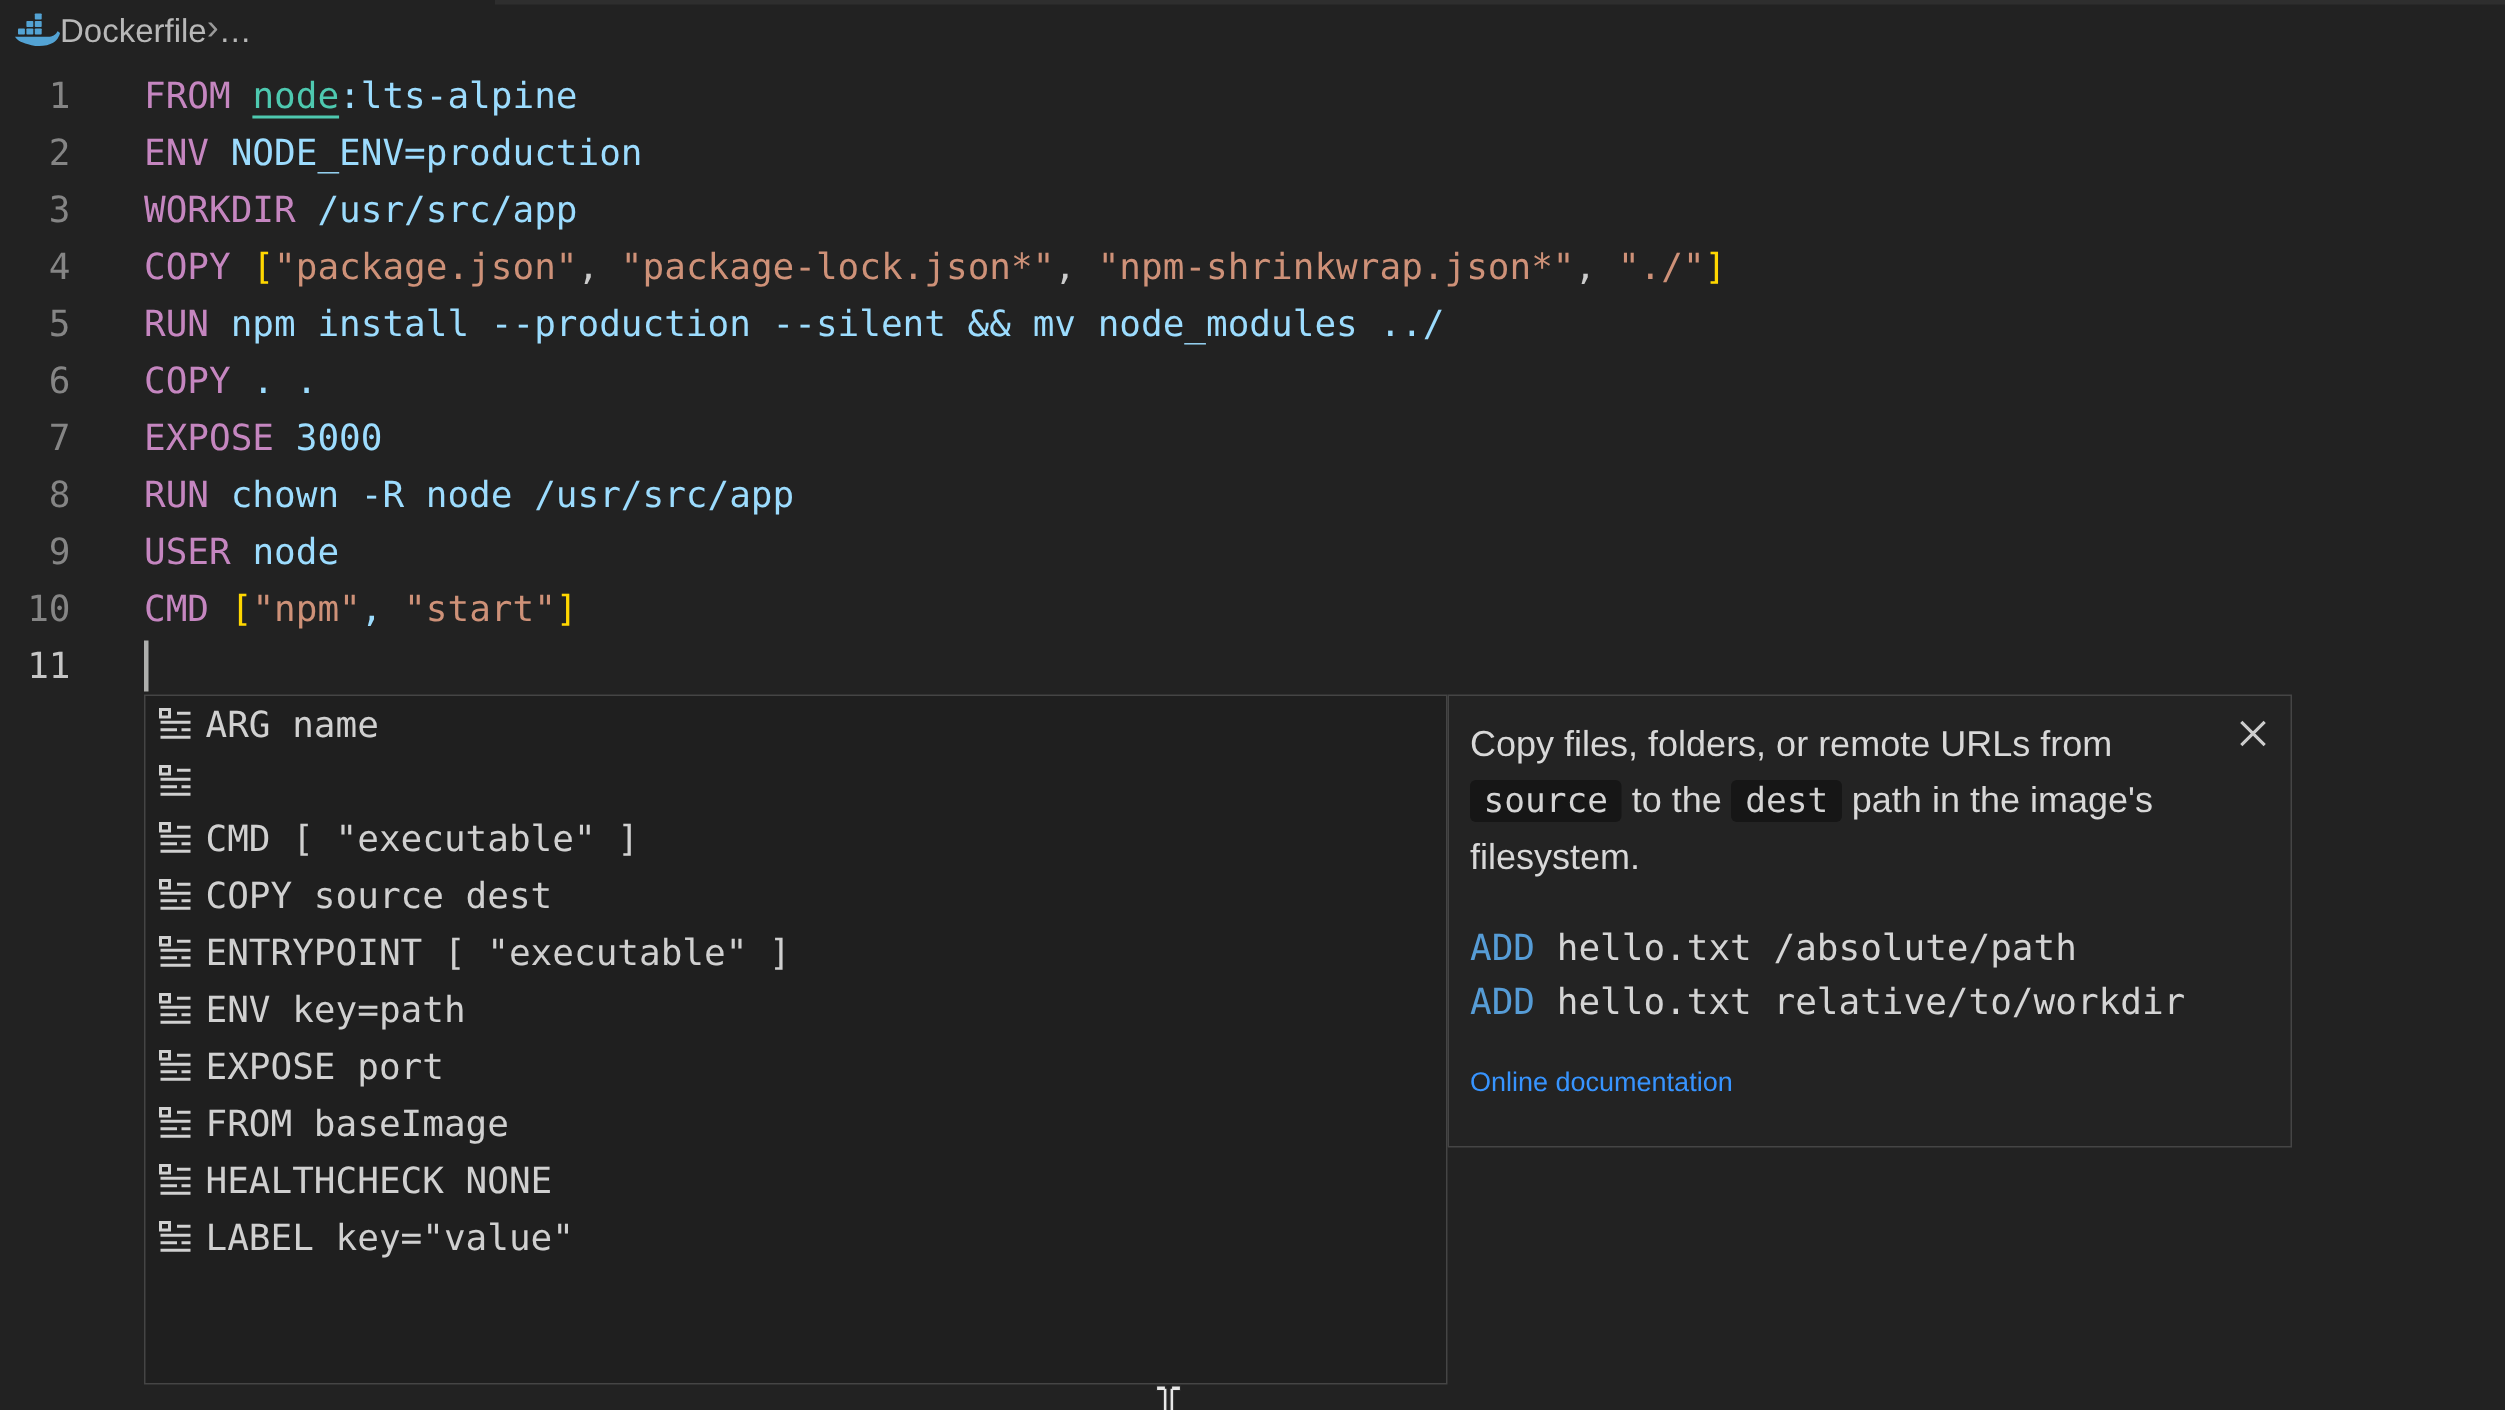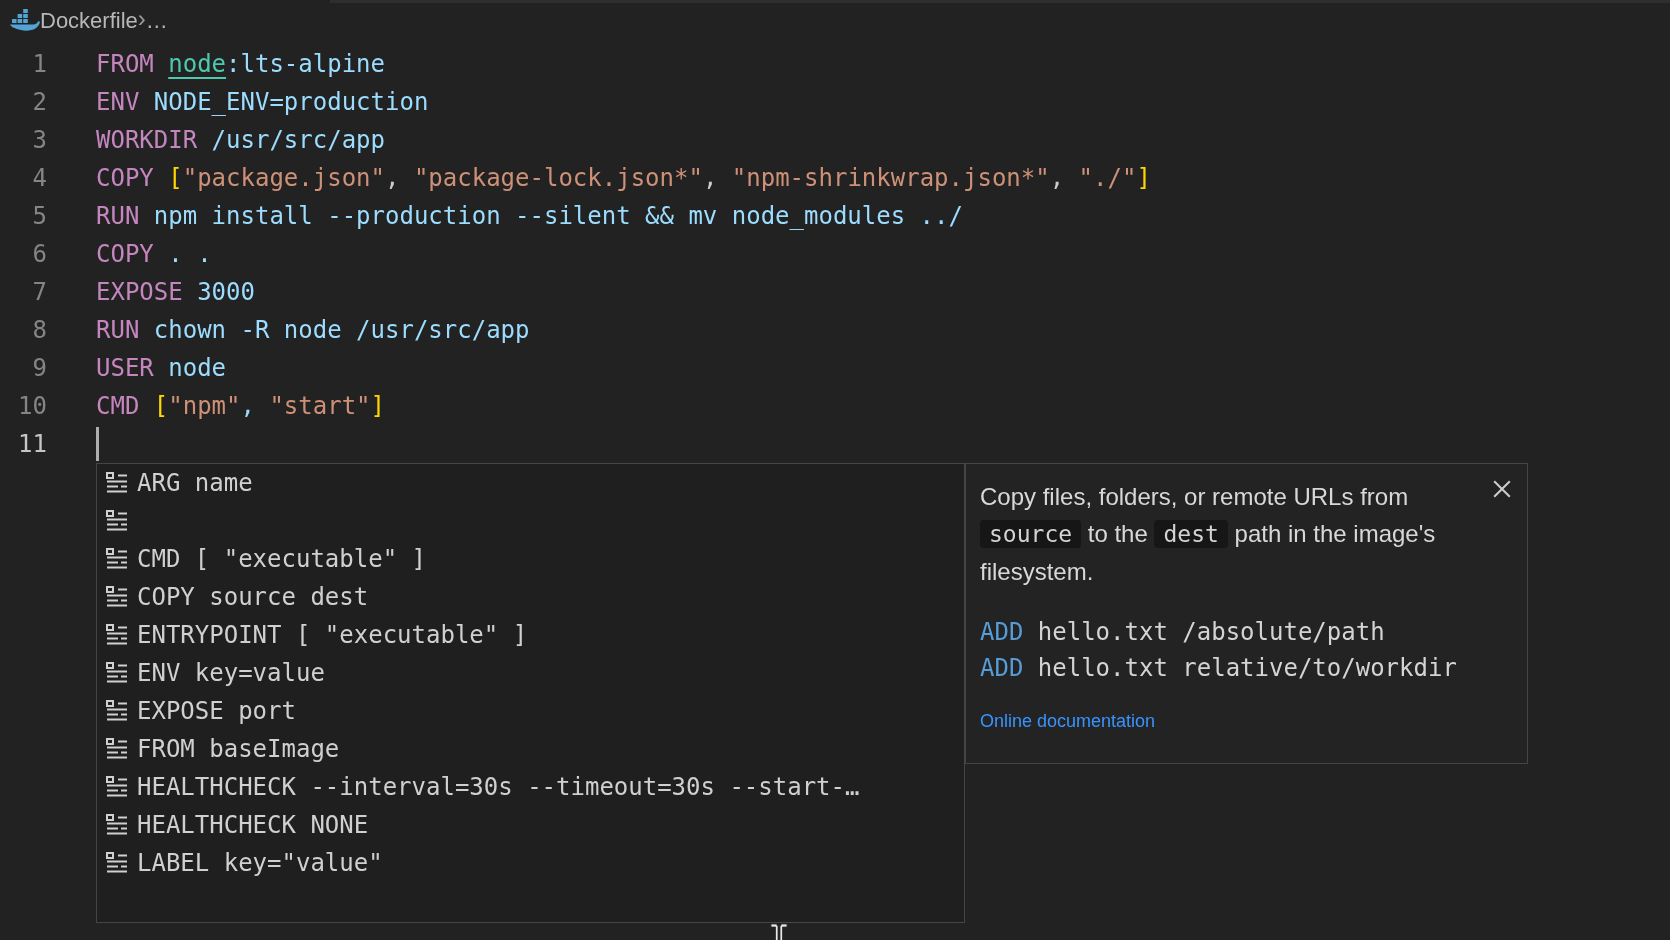--- a/index.html
+++ b/index.html
@@ -163,51 +163,41 @@
         </svg><span class="slabel">ENTRYPOINT [ "executable" ]</span></li>
       <li class="suggest-item"><svg class="sicon" viewBox="0 0 24 24">
           <g stroke="currentColor" stroke-width="2" fill="none">
             <rect x="2" y="2" width="6" height="5"></rect>
             <line x1="13" y1="4.5" x2="22" y2="4.5"></line>
             <line x1="2" y1="10.5" x2="22" y2="10.5"></line>
             <line x1="2" y1="15.5" x2="13" y2="15.5"></line>
             <line x1="16" y1="15.5" x2="22" y2="15.5"></line>
             <line x1="2" y1="20.5" x2="22" y2="20.5"></line>
           </g>
-        </svg><span class="slabel">ENV key=value</span></li>
+        </svg><span class="slabel">ENV key=path</span></li>
       <li class="suggest-item"><svg class="sicon" viewBox="0 0 24 24">
           <g stroke="currentColor" stroke-width="2" fill="none">
             <rect x="2" y="2" width="6" height="5"></rect>
             <line x1="13" y1="4.5" x2="22" y2="4.5"></line>
             <line x1="2" y1="10.5" x2="22" y2="10.5"></line>
             <line x1="2" y1="15.5" x2="13" y2="15.5"></line>
             <line x1="16" y1="15.5" x2="22" y2="15.5"></line>
             <line x1="2" y1="20.5" x2="22" y2="20.5"></line>
           </g>
         </svg><span class="slabel">EXPOSE port</span></li>
       <li class="suggest-item"><svg class="sicon" viewBox="0 0 24 24">
           <g stroke="currentColor" stroke-width="2" fill="none">
             <rect x="2" y="2" width="6" height="5"></rect>
             <line x1="13" y1="4.5" x2="22" y2="4.5"></line>
             <line x1="2" y1="10.5" x2="22" y2="10.5"></line>
             <line x1="2" y1="15.5" x2="13" y2="15.5"></line>
             <line x1="16" y1="15.5" x2="22" y2="15.5"></line>
             <line x1="2" y1="20.5" x2="22" y2="20.5"></line>
           </g>
         </svg><span class="slabel">FROM baseImage</span></li>
-      <li class="suggest-item"><svg class="sicon" viewBox="0 0 24 24">
-          <g stroke="currentColor" stroke-width="2" fill="none">
-            <rect x="2" y="2" width="6" height="5"></rect>
-            <line x1="13" y1="4.5" x2="22" y2="4.5"></line>
-            <line x1="2" y1="10.5" x2="22" y2="10.5"></line>
-            <line x1="2" y1="15.5" x2="13" y2="15.5"></line>
-            <line x1="16" y1="15.5" x2="22" y2="15.5"></line>
-            <line x1="2" y1="20.5" x2="22" y2="20.5"></line>
-          </g>
-        </svg><span class="slabel">HEALTHCHECK --interval=30s --timeout=30s --start-…</span></li>
       <li class="suggest-item"><svg class="sicon" viewBox="0 0 24 24">
           <g stroke="currentColor" stroke-width="2" fill="none">
             <rect x="2" y="2" width="6" height="5"></rect>
             <line x1="13" y1="4.5" x2="22" y2="4.5"></line>
             <line x1="2" y1="10.5" x2="22" y2="10.5"></line>
             <line x1="2" y1="15.5" x2="13" y2="15.5"></line>
             <line x1="16" y1="15.5" x2="22" y2="15.5"></line>
             <line x1="2" y1="20.5" x2="22" y2="20.5"></line>
           </g>
         </svg><span class="slabel">HEALTHCHECK NONE</span></li>

